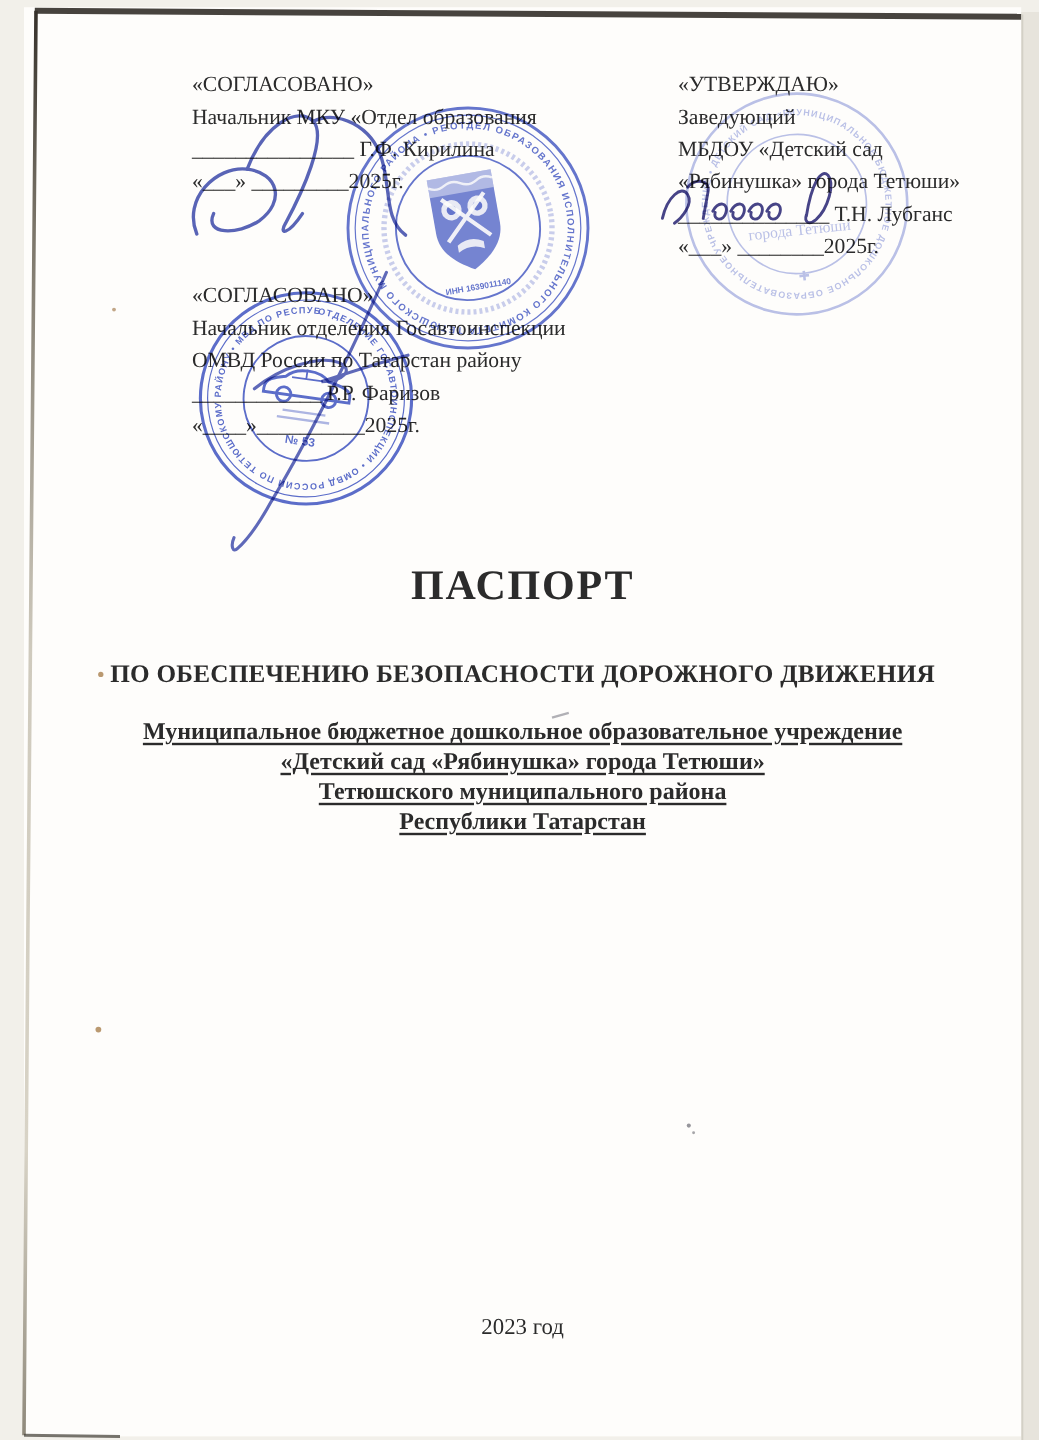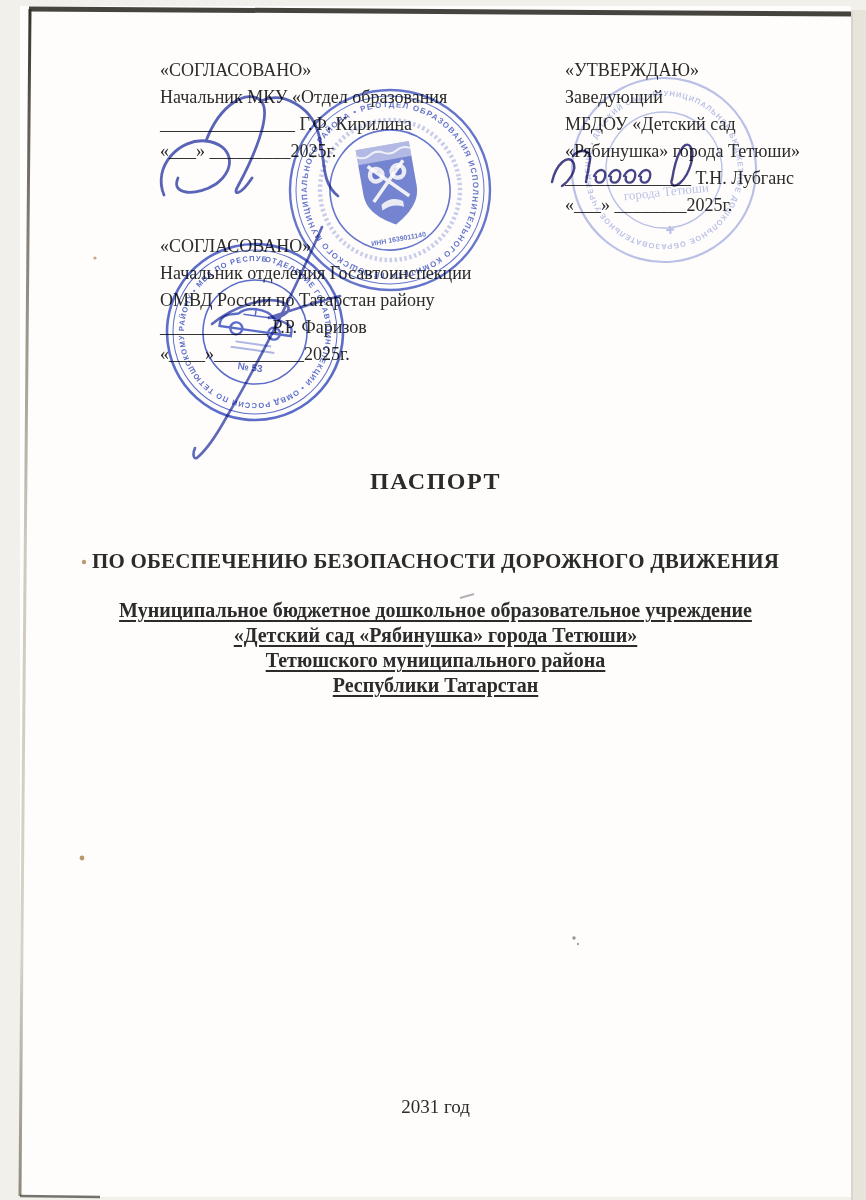--- a/index.html
+++ b/index.html
@@ -7,21 +7,21 @@
     position:relative;width:866px;height:1200px;overflow:hidden;
     background:#f2f0ea;
     font-family:"Liberation Serif","DejaVu Serif",serif;
     color:var(--text-ink,#2b2b2b);
   }
   .paper{position:absolute;left:20px;top:6px;width:831px;height:1191px;background:#fefdfb;}
   .overlay{position:absolute;left:0;top:0;width:866px;height:1200px;pointer-events:none;}
   .ablock{position:absolute;font-size:18px;line-height:27px;white-space:nowrap;font-family:Liberation Serif, serif;}
   .aline{height:27px;}
   .center-text{position:absolute;left:20px;width:831px;text-align:center;}
-  .doc-title{font-size:24px;font-weight:bold;letter-spacing:1.5px;}
+  .doc-title{font-size:35px;font-weight:bold;letter-spacing:1.5px;}
   .doc-subtitle{font-size:21px;font-weight:bold;letter-spacing:.2px;}
   .inst{font-size:20px;font-weight:bold;line-height:25px;}
   .inst .u{text-decoration:underline;text-decoration-thickness:2px;text-underline-offset:3px;}
   .year{font-size:19px;}
   .stamp{position:absolute;mix-blend-mode:multiply;}
   .ring-text{font-family:"Liberation Sans","DejaVu Sans",sans-serif;font-weight:bold;}
   .sig{mix-blend-mode:multiply;}
 </style>
 </head>
 <body>
@@ -80,21 +80,21 @@
   <div class="center-text doc-title" style="top:468px">ПАСПОРТ</div>
   <div class="center-text doc-subtitle" style="top:549px">ПО ОБЕСПЕЧЕНИЮ БЕЗОПАСНОСТИ ДОРОЖНОГО ДВИЖЕНИЯ</div>
 
   <div class="center-text inst" style="top:598px">
     <div><span class="u">Муниципальное бюджетное дошкольное образовательное учреждение</span></div>
     <div><span class="u">«Детский сад «Рябинушка» города Тетюши»</span></div>
     <div><span class="u">Тетюшского муниципального района</span></div>
     <div><span class="u">Республики Татарстан</span></div>
   </div>
 
-  <div class="center-text year" style="top:1096px">2031 год</div>
+  <div class="center-text year" style="top:1096px">2023 год</div>
 
   <svg class="stamp" style="left:285px;top:85px" width="210" height="210" viewBox="0 0 210 210" opacity="0.85">
     <g transform="rotate(-10 105 105)" style="stroke:var(--stamp-blue);fill:none">
       <circle cx="105" cy="105" r="100" stroke-width="2.4"></circle>
       <circle cx="105" cy="105" r="94" stroke-width="1"></circle>
       <circle cx="105" cy="105" r="60" stroke-width="1.6"></circle>
       <circle cx="105" cy="105" r="70" stroke-width="4.5" stroke-dasharray="2.5 2.5" opacity="0.35"></circle>
       <defs>
           <path id="eduRing" d="M 105,22 a 83,83 0 1 1 -0.1,0" fill="none"></path>
         </defs>

